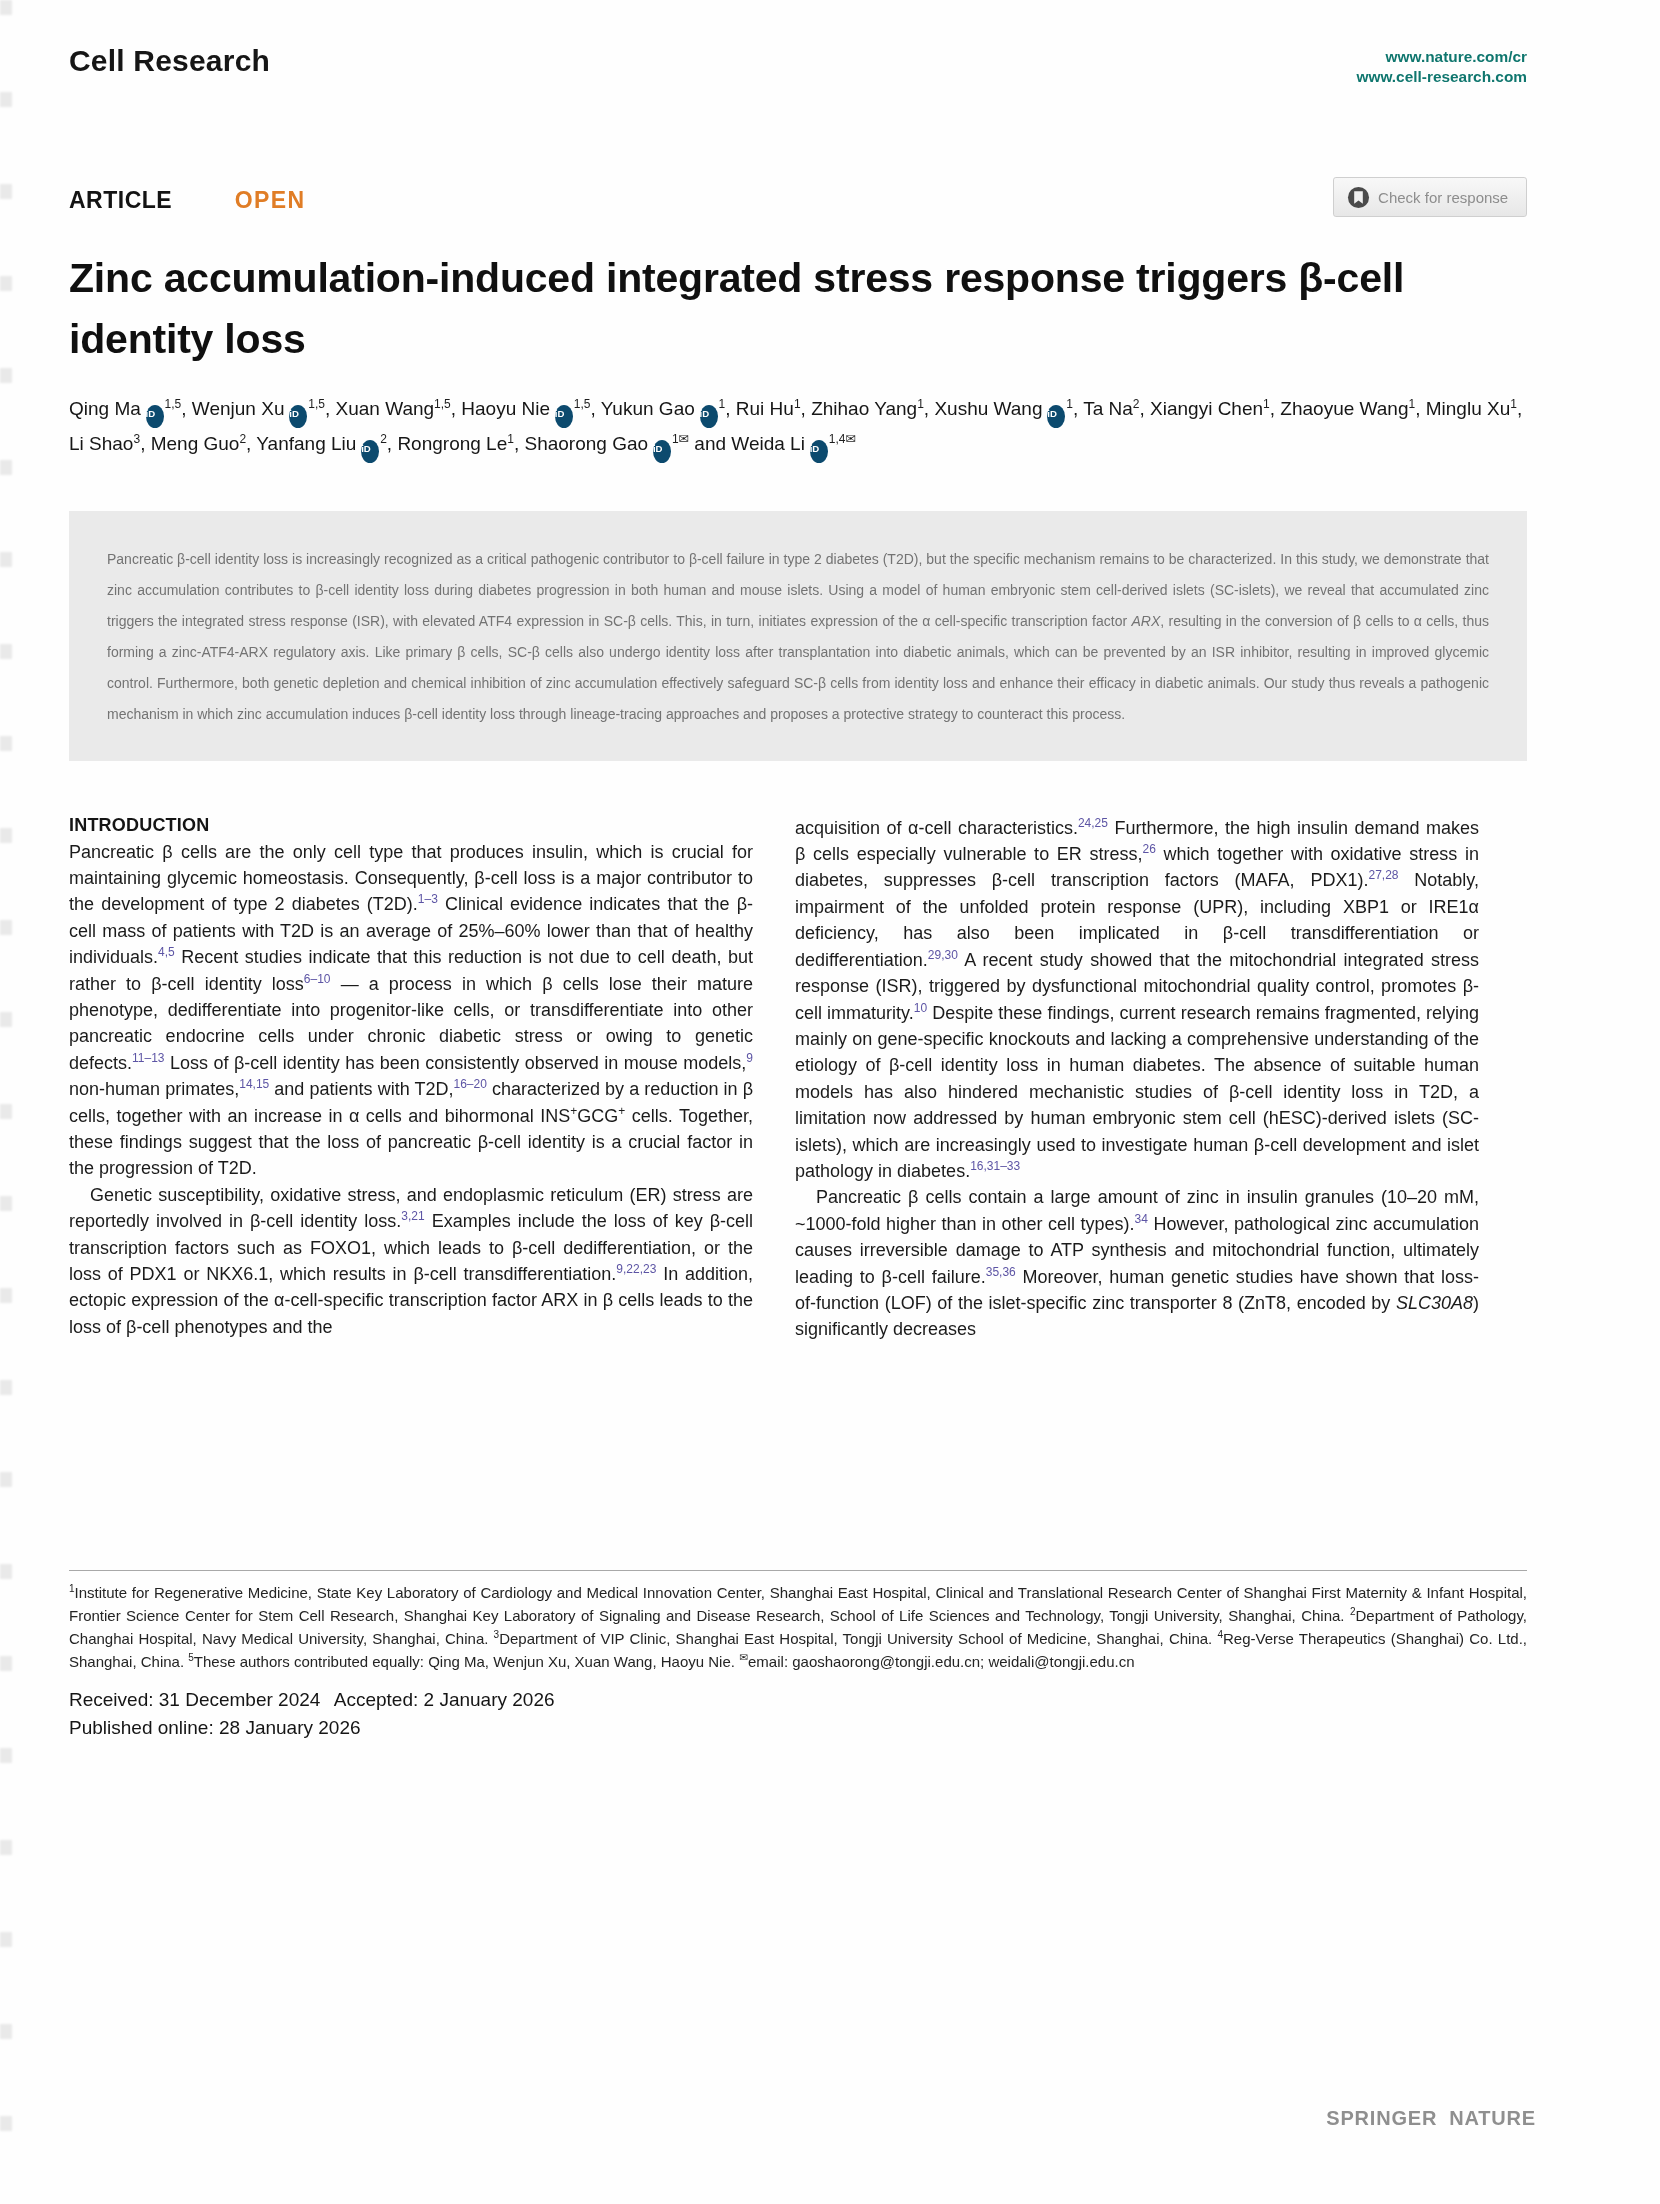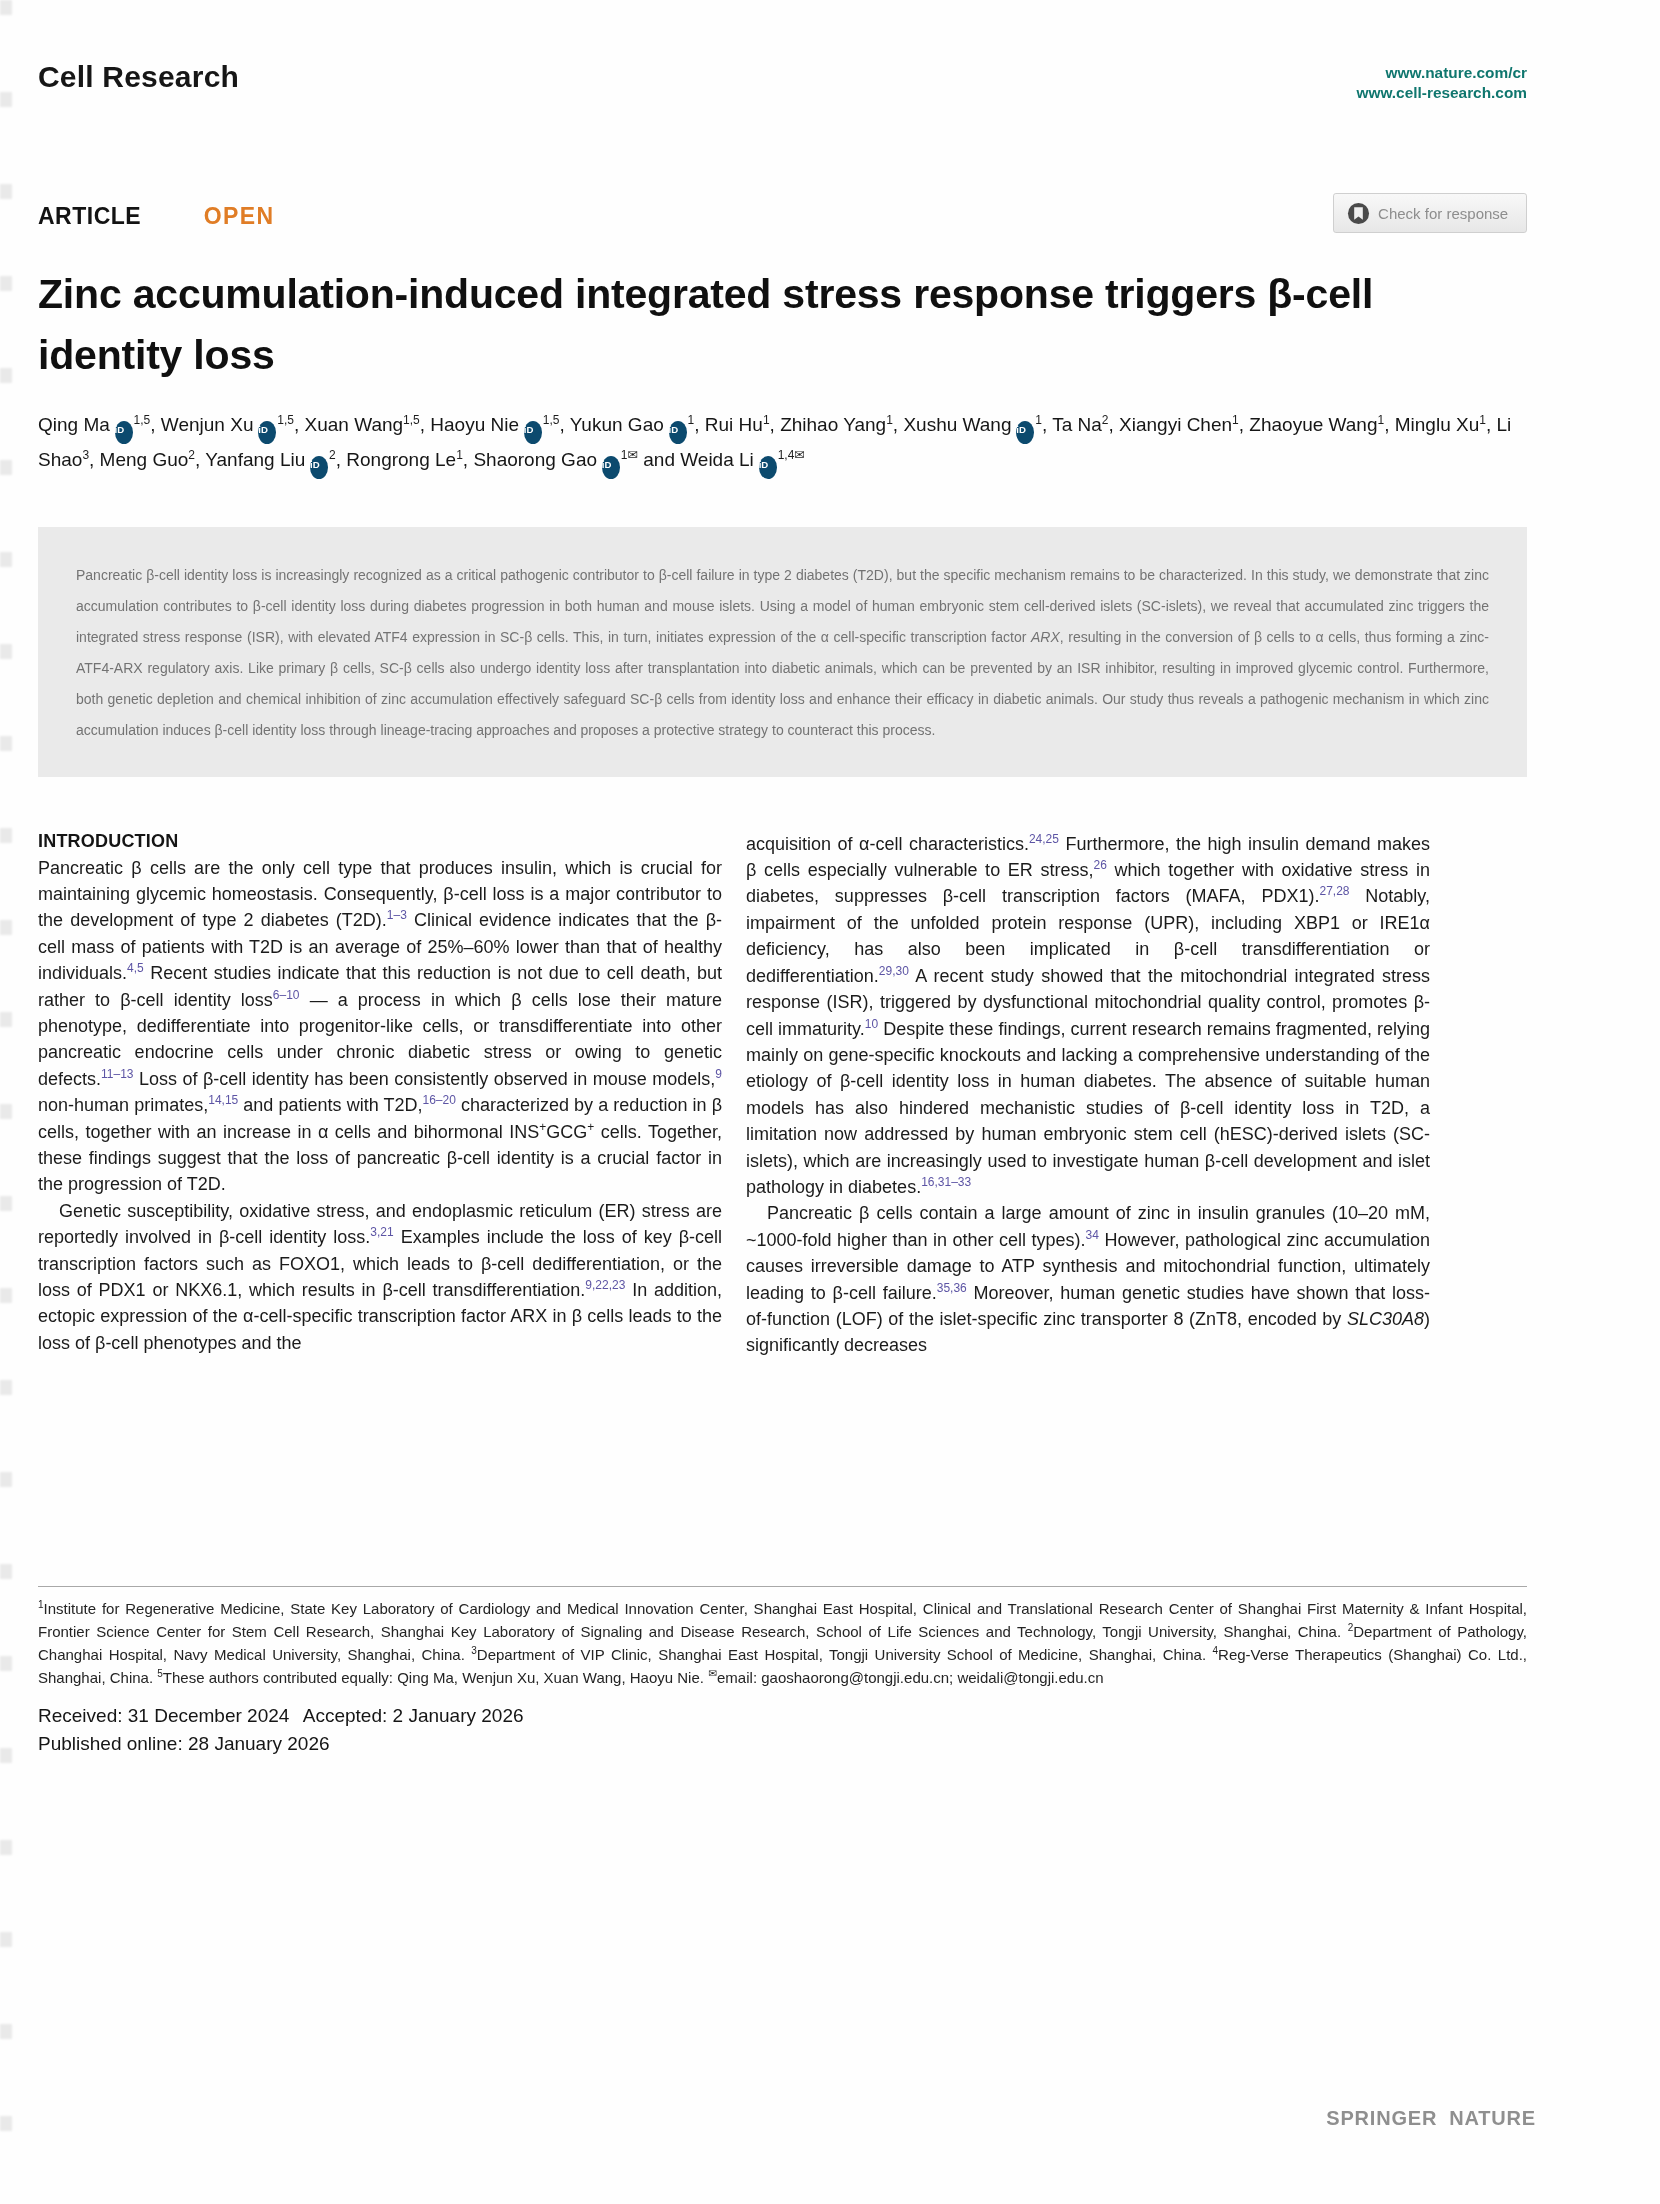--- a/index.html
+++ b/index.html
@@ -9,21 +9,21 @@
     background:#fefefe; overflow:hidden;
     font-family:"Liberation Sans", sans-serif; color:#1c1c1c;
     -webkit-font-smoothing:antialiased;
   }
   .scan-edge {
     position:absolute; left:0; top:0; width:11.5px; height:100%;
     background:repeating-linear-gradient(to bottom,
       rgba(40,40,40,.28) 0 15.4px, rgba(0,0,0,0) 15.4px 92px);
     opacity:.35; filter:blur(1px);
   }
-  .content { position:relative; padding:0 133px 0 38px;margin-top:16px; }
+  .content { position:relative; padding:0 133px 0 69px; }
 
   
   .hdr { display:flex; justify-content:space-between; align-items:flex-start; padding-top:44px; }
   .journal { font-size:30px; font-weight:600; letter-spacing:0.2px; color:#161616; }
   .urls { text-align:right; font-size:15.4px; font-weight:700; line-height:20px; padding-top:2.9px; color:#0f766e; }
 
   
   .meta-row { position:relative; margin-top:100px; height:42px; }
   .article-type { font-size:23px; font-weight:700; letter-spacing:0.5px; color:#131313; }
   .open-label { font-size:23px; font-weight:700; letter-spacing:1.4px; margin-left:58px; }
@@ -50,21 +50,21 @@
     font-style:normal; letter-spacing:0;
   }
   .copyright { margin-top:33px; font-size:16.3px; color:#1a1a1a; }
 
   
   .abstract-box { margin-top:48px; background:#eaeaea; padding:33px 38px 31px; }
   .abstract-text { margin:0; font-size:14px; line-height:31px; text-align:justify; color:#737373; }
   .citation { margin:25px 0 0; font-size:18px; color:#1d1d1d; }
 
   
-  .columns { margin-top:54px; display:flex; gap:24px; height:742px; overflow:hidden; }
+  .columns { margin-top:54px; display:flex; gap:42px; height:742px; overflow:hidden; }
   .col { width:684px; flex:0 0 684px; }
   h2.section { margin:0 0 2.9px; font-size:18px; font-weight:700; letter-spacing:0.2px; color:#141414; }
   .body-p { margin:0; font-size:18px; line-height:26.4px; text-align:justify; color:#1b1b1b; }
   .body-p.indent { text-indent:21px; }
   i { font-style:italic; }
 
   
   .divider { border:none; border-top:1.9px solid #a8a8a8; margin:13.4px 0 0; }
   .footnote { margin-top:9.6px; font-size:15px; line-height:23px; text-align:justify; color:#242424; }
   .footnote sup.aff { font-size:10px; }

